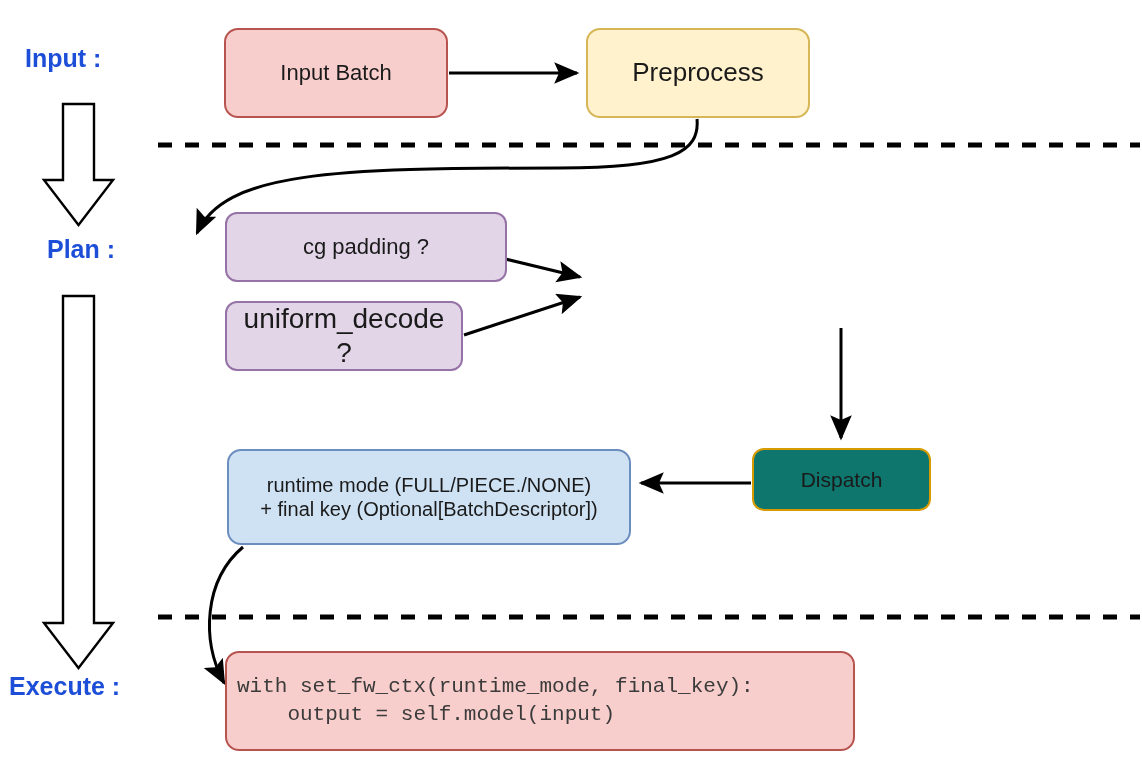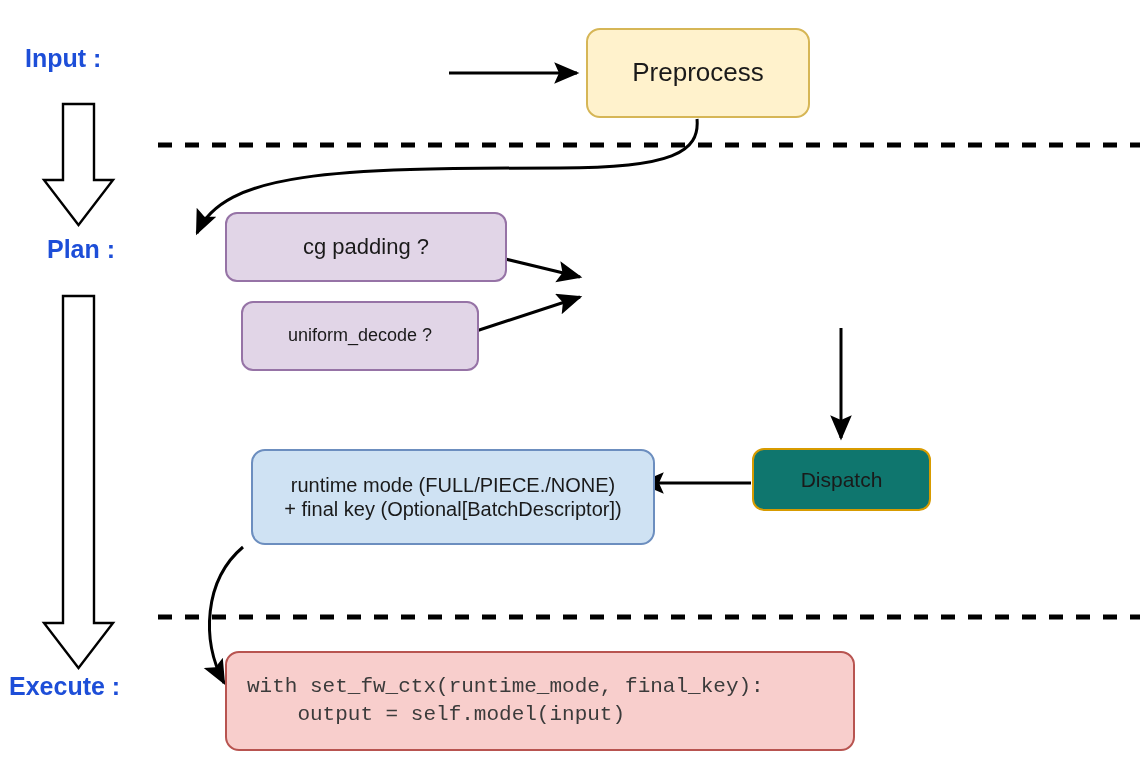--- a/index.html
+++ b/index.html
@@ -52,21 +52,21 @@
     white-space: pre-line;
   }
   .code-node {
     font-family: "Liberation Mono", monospace;
     justify-content: flex-start;
     align-items: center;
   }
   .code-node .node-text {
     text-align: left;
     white-space: pre;
-    padding: 0 20px;
+    padding: 0 10px;
     font-size: 21px;
     line-height: 1.35;
     color: #3b3b3b;
   }
 </style>
 </head>
 <body>
 
 <div id="canvas">
 
@@ -96,45 +96,49 @@
 
     <path d="M 751 483 L 641 483" fill="none" stroke="#000000" stroke-width="3" marker-end="url(#arrowhead)"></path>
 
     <path d="M 243 547 C 204 580, 201 640, 224 683" fill="none" stroke="#000000" stroke-width="3" marker-end="url(#arrowhead)"></path>
   </svg>
 
   <div class="stage-label" style="left:25px; top:44px;">Input :</div>
   <div class="stage-label" style="left:47px; top:235px;">Plan :</div>
   <div class="stage-label" style="left:9px; top:672px;">Execute :</div>
 
+  <div class="node" style="left:224px; top:28px; width:224px; height:90px; border-radius:14px;
+              background:#f8cecc; border:2.2px solid #b85450; font-size:22px;">
+    <span class="node-text">Input Batch</span>
+  </div>
 
   <div class="node" style="left:586px; top:28px; width:224px; height:90px; border-radius:14px;
               background:#fff2cc; border:2.2px solid #d6b656; font-size:26px;">
     <span class="node-text">Preprocess</span>
   </div>
 
   <div class="node" style="left:225px; top:212px; width:282px; height:70px; border-radius:12px;
               background:#e1d5e7; border:2.2px solid #9673a6; font-size:22px;">
     <span class="node-text">cg padding ?</span>
   </div>
 
   <div class="node" style="left:225px; top:301px; width:238px; height:70px; border-radius:12px;
-              background:#e1d5e7; border:2.2px solid #9673a6; font-size:18px;margin-left:16px;">
+              background:#e1d5e7; border:2.2px solid #9673a6; font-size:28px;">
     <span class="node-text">uniform_decode ?</span>
   </div>
 
 
 
   <div class="node" style="left:752px; top:448px; width:179px; height:63px; border-radius:12px;
               background:#0f766e; border:2.2px solid #d79b00; font-size:21px;">
     <span class="node-text">Dispatch</span>
   </div>
 
   <div class="node" style="left:227px; top:449px; width:404px; height:96px; border-radius:14px;
-              background:#cfe2f3; border:2.2px solid #6c8ebf; font-size:20px;margin-left:24px;">
+              background:#cfe2f3; border:2.2px solid #6c8ebf; font-size:20px;">
     <span class="node-text">runtime mode (FULL/PIECE./NONE)
 + final key (Optional[BatchDescriptor])</span>
   </div>
 
   <div class="node code-node" style="left:225px; top:651px; width:630px; height:100px; border-radius:14px;
               background:#f8cecc; border:2.2px solid #b85450;">
     <span class="node-text">with set_fw_ctx(runtime_mode, final_key):
     output = self.model(input)</span>
   </div>
 

